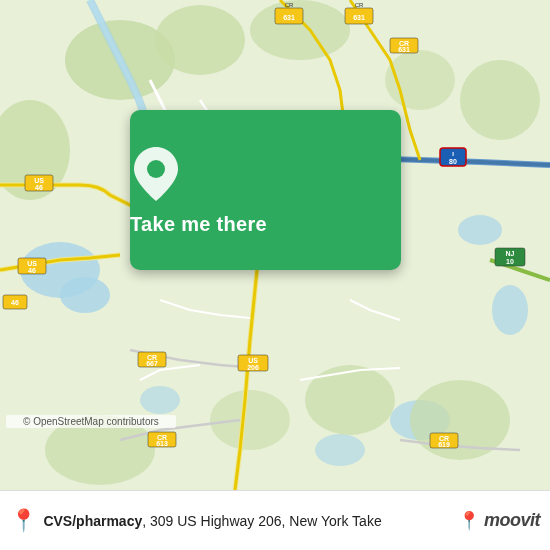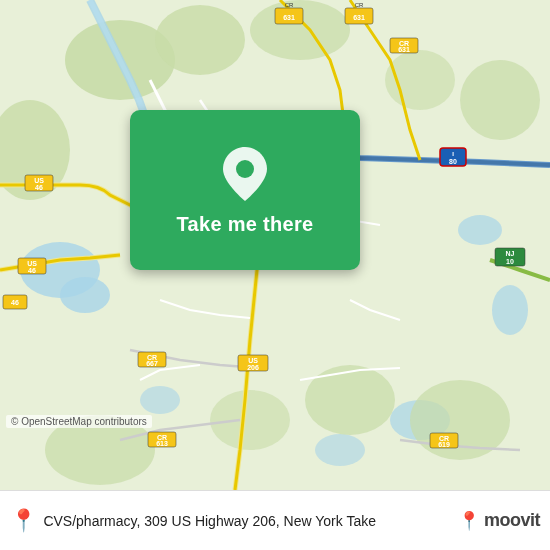--- a/index.html
+++ b/index.html
@@ -24,27 +24,27 @@
     #map-svg {
       width: 100%;
       height: 100%;
     }
 
     
     #take-me-there-card {
       position: absolute;
       top: 110px;
       left: 130px;
-      width: 230px;
+      width: 271px;
       height: 160px;
       background: #2eaa5e;
       border-radius: 10px;
       display: flex;
       flex-direction: column;
-      align-items: center;
+      align-items: flex-start;
       justify-content: center;
       cursor: pointer;
       box-shadow: 0 4px 12px rgba(0,0,0,0.3);
     }
 
     #location-pin-icon {
       width: 52px;
       height: 58px;
       margin-bottom: 10px;
     }
@@ -74,52 +74,53 @@
       flex-shrink: 0;
     }
 
     #location-text {
       font-size: 14px;
       color: #222;
       flex: 1;
     }
 
     #location-text span.bold {
-      font-weight: normal;
+      font-weight: bold;
     }
 
     #moovit-logo {
       display: flex;
       align-items: center;
       flex-shrink: 0;
       margin-left: 8px;
     }
 
     #moovit-logo-icon {
       font-size: 18px;
       color: #e03030;
       margin-right: 3px;
     }
 
     #moovit-logo-text {
       font-size: 18px;
       font-weight: bold;
       color: #444;
       letter-spacing: -0.5px;
+      font-style: italic;
     }
 
     
     #attribution {
       position: absolute;
       bottom: 62px;
       left: 6px;
       font-size: 10px;
       color: #555;
       background: rgba(255,255,255,0.7);
-      padding: 1px 5px;
+      padding: 1px 17px;
       border-radius: 2px;
     }
     .highway-shield-yellow {
       fill: #f5c518;
       stroke: #333;
       stroke-width: 0.5;
     }
     .highway-shield-green {
       fill: #2d8a3e;
       stroke: #333;

